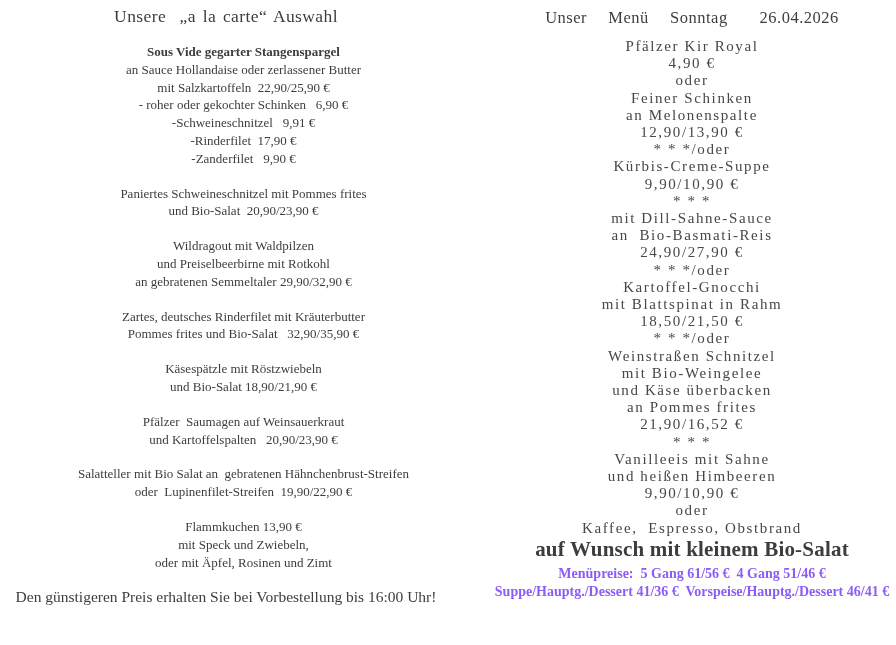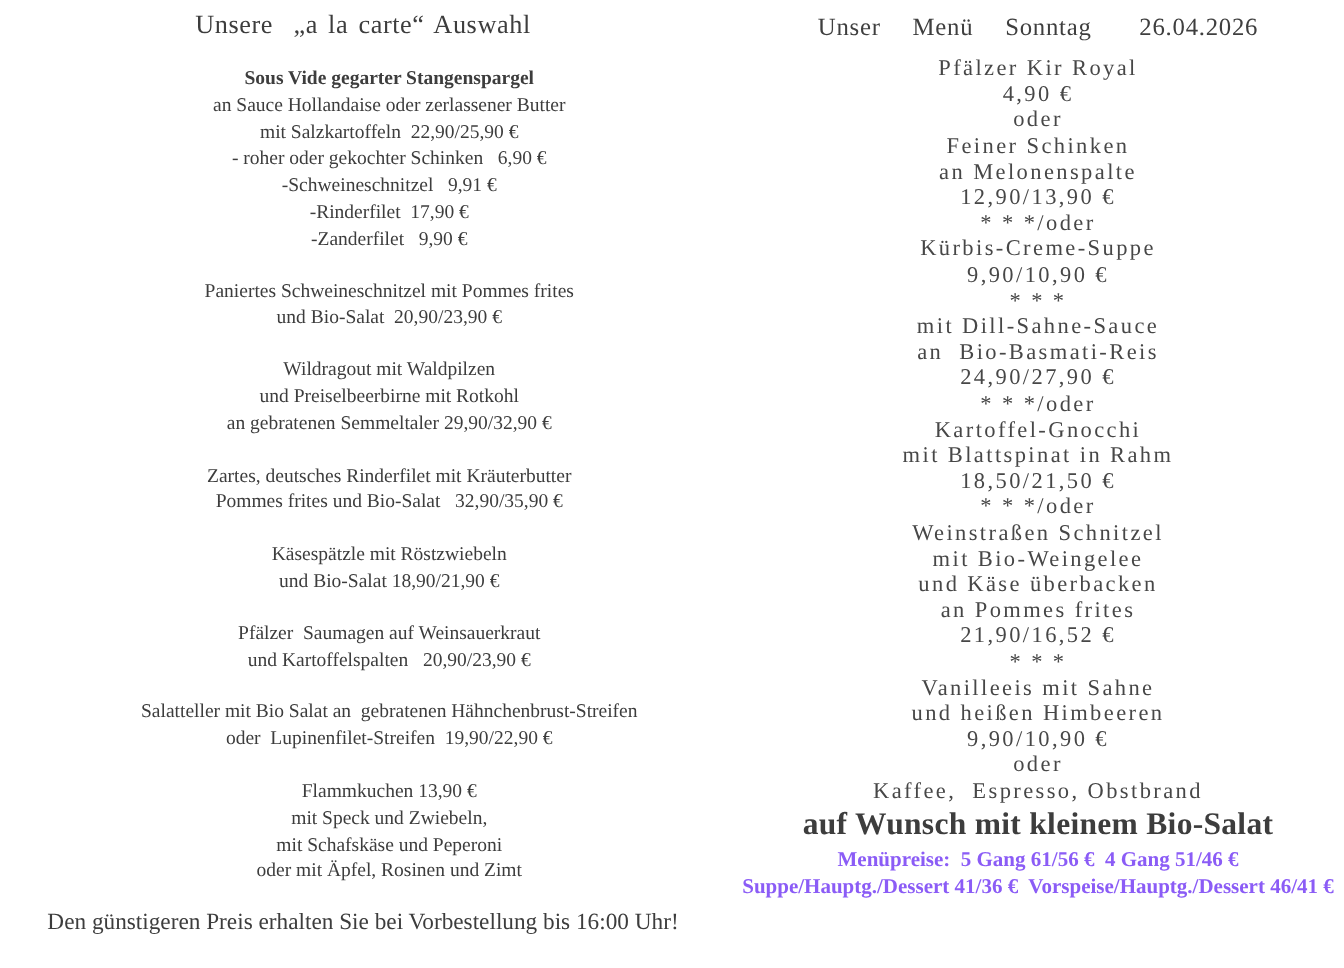--- a/index.html
+++ b/index.html
@@ -11,21 +11,21 @@
     position: relative;
     width: 896px;
     height: 645px;
     background: #ffffff;
     overflow: hidden;
     font-family: "Liberation Serif", serif;
   }
   
   .left-col {
     position: absolute;
-    left: 16px;
+    left: 0;
     top: 6px;
     width: 452px;
     text-align: center;
     color: #3d3d3d;
   }
   .left-title {
     font-size: 17.5px;
     letter-spacing: 0.4px;
     word-spacing: 2px;
     white-space: pre-wrap;
@@ -121,21 +121,20 @@
           <div class="line">Pfälzer  Saumagen auf Weinsauerkraut</div>
           <div class="line">und Kartoffelspalten   20,90/23,90 €</div>
         </div>
         <div class="section">
           <div class="line">Salatteller mit Bio Salat an  gebratenen Hähnchenbrust-Streifen</div>
           <div class="line">oder  Lupinenfilet-Streifen  19,90/22,90 €</div>
         </div>
         <div class="section">
           <div class="line">Flammkuchen 13,90 €</div>
           <div class="line">mit Speck und Zwiebeln,</div>
-          <div class="line">mit Schafskäse und Peperoni</div>
           <div class="line">oder mit Äpfel, Rosinen und Zimt</div>
         </div>
       </div>
     <div class="left-footer">Den günstigeren Preis erhalten Sie bei Vorbestellung bis 16:00 Uhr!</div>
   </div>
 
   <div class="right-col">
     <div class="right-title">Unser  Menü  Sonntag   26.04.2026</div>
     <div id="right-lines">
         <div class="rline">Pfälzer Kir Royal</div>

